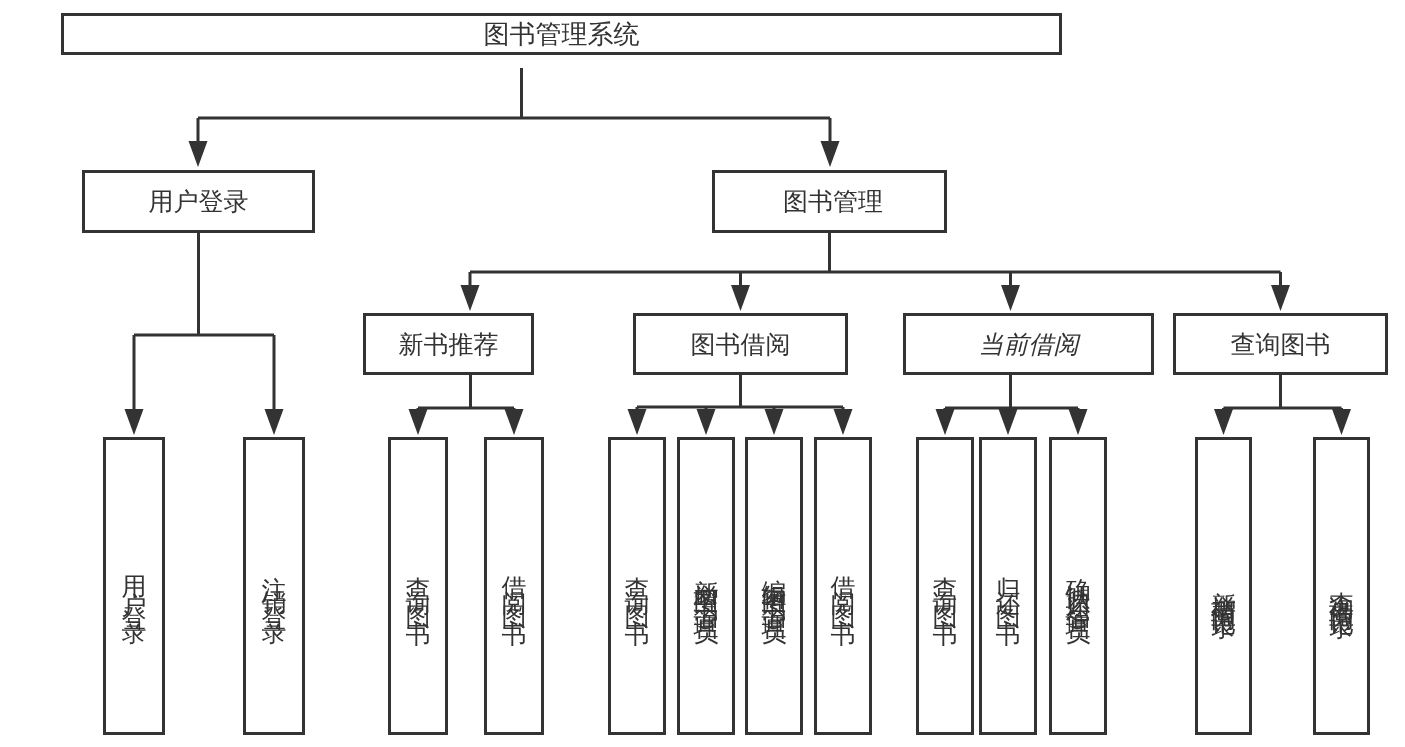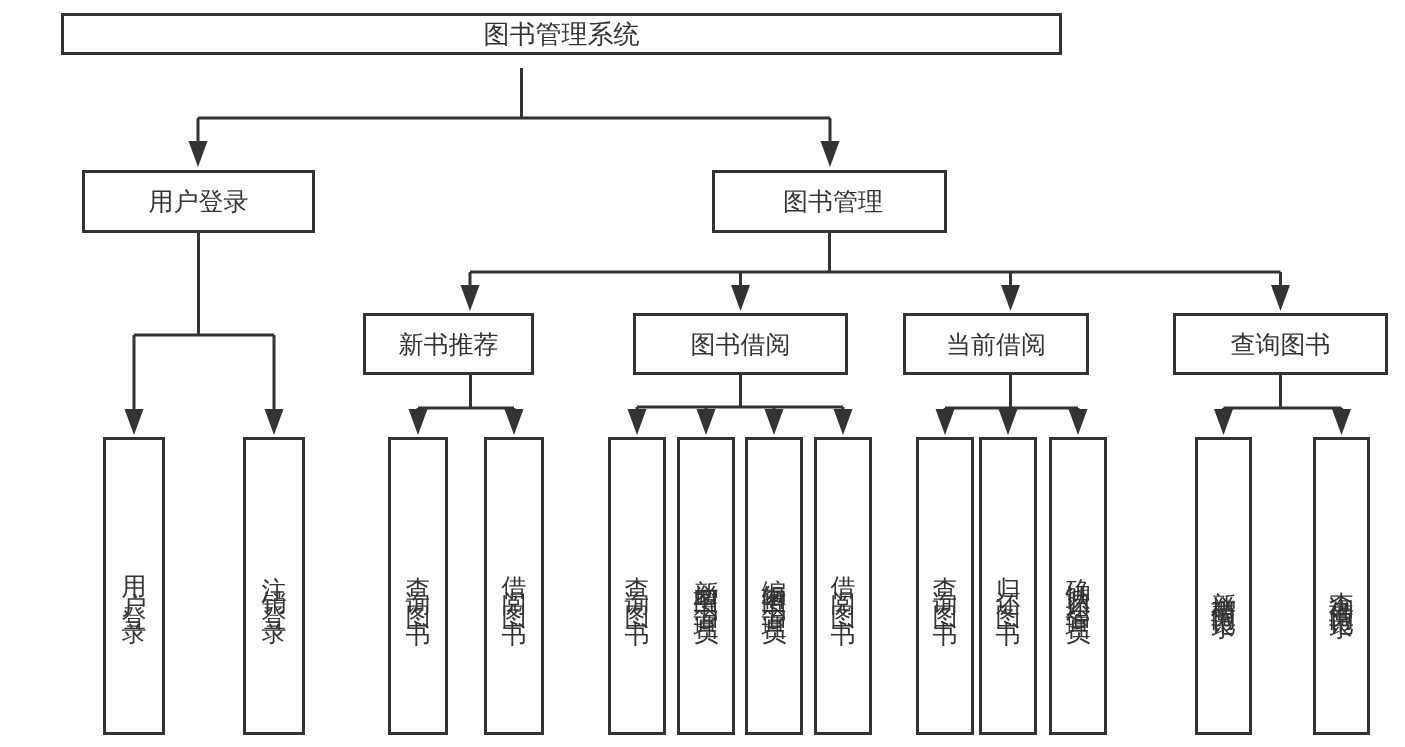--- a/index.html
+++ b/index.html
@@ -101,21 +101,21 @@
     </g>
   </svg>
 
   <div class="box root-box" style="left:21px; top:13px; width:1001px; height:42px;margin-left:40px;">图书管理系统</div>
 
   <div class="box lvl2-box" style="left:82px; top:170px; width:233px; height:63px;">用户登录</div>
   <div class="box lvl2-box" style="left:712px; top:170px; width:235px; height:63px;padding-left:7px;">图书管理</div>
 
   <div class="box lvl3-box" style="left:363px; top:313px; width:171px; height:62px;">新书推荐</div>
   <div class="box lvl3-box" style="left:633px; top:313px; width:215px; height:62px;">图书借阅</div>
-  <div class="box lvl3-box" style="left:903px; top:313px; width:186px; height:62px;">当前借阅</div>
+  <div class="box lvl3-box" style="left:903px; top:313px; width:251px; height:62px;font-style:italic;">当前借阅</div>
   <div class="box lvl3-box" style="left:1173px; top:313px; width:215px; height:62px;">查询图书</div>
 
   <div class="box leaf ls4" style="left:103px; width:62px;">用户登录</div>
   <div class="box leaf ls4" style="left:243px; width:62px;">注销登录</div>
 
   <div class="box leaf ls4" style="left:388px; width:60px;">查询图书</div>
   <div class="box leaf ls4" style="left:484px; width:60px;">借阅图书</div>
 
   <div class="box leaf ls4" style="left:608px; width:58px;">查询图书</div>
   <div class="box leaf ls9" style="left:677px; width:58px;">新增图书（管理员）</div>

